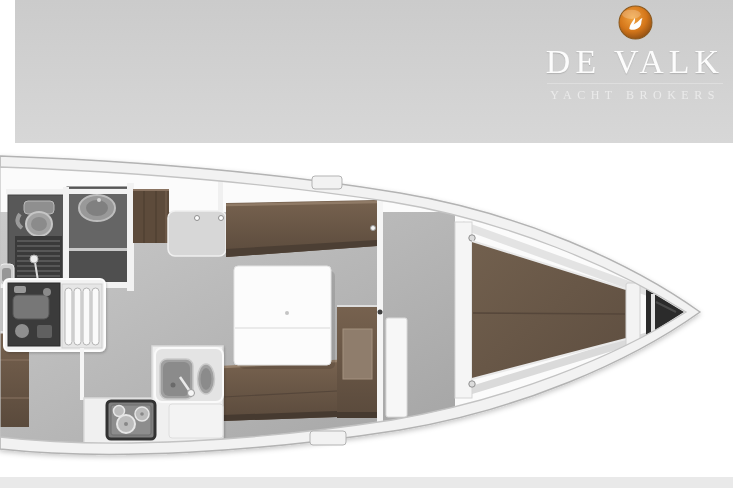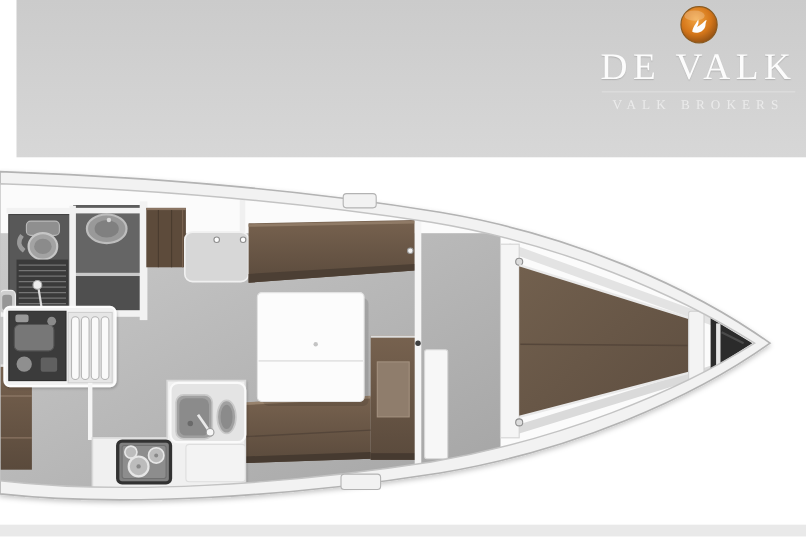--- a/index.html
+++ b/index.html
@@ -240,18 +240,18 @@
             <stop offset="0.55" stop-color="#d4761a" style="stop-color:var(--badge-mid,#d4761a)"></stop>
             <stop offset="1" stop-color="#7d4512" style="stop-color:var(--badge-rim,#7d4512)"></stop>
           </radialGradient>
         </defs>
         <circle cx="17" cy="17" r="16" fill="url(#badgeGrad)" stroke="#8a5a20" stroke-width="1"></circle>
         <ellipse cx="13" cy="9" rx="9" ry="4.5" fill="#ffffff" opacity="0.22"></ellipse>
         <path fill="#fdfdfd" d="M11 23.2c.6-5 3.2-6.9 5.3-10.9.6 2.5.2 4.4-1.2 6.7 1.6-1.1 3-1.6 4.6-3.1 1.4-1.4 2.3-2.7 4-3.2-.3 1.5-1 2.6-1 4.1 0 3.4-2.6 6.3-6 7-2.1.5-4.1.3-5.7-.6z"></path>
       </svg>
       <div class="brand">DE VALK</div>
       <div class="rule"></div>
-      <div class="tagline">VALK BROKERS</div>
+      <div class="tagline">YACHT BROKERS</div>
     </div>
   </div>
 
   <div class="footer"></div>
 </div>
 
 </body></html>

